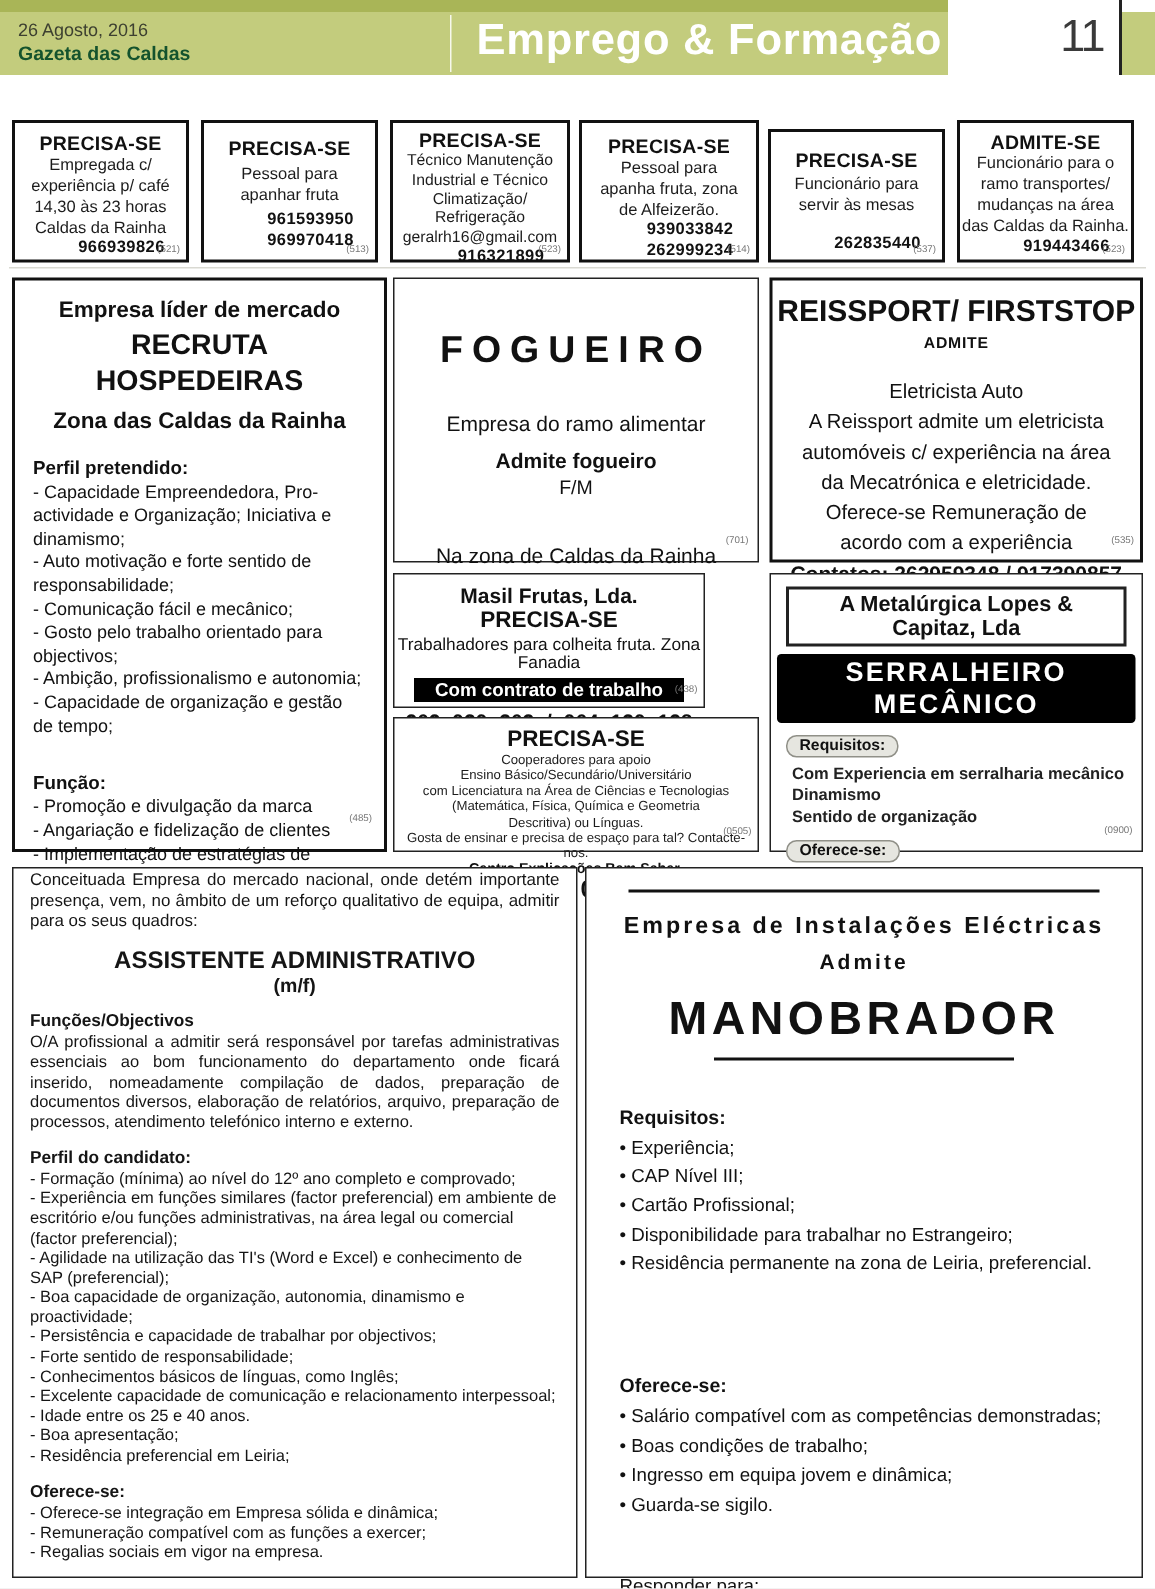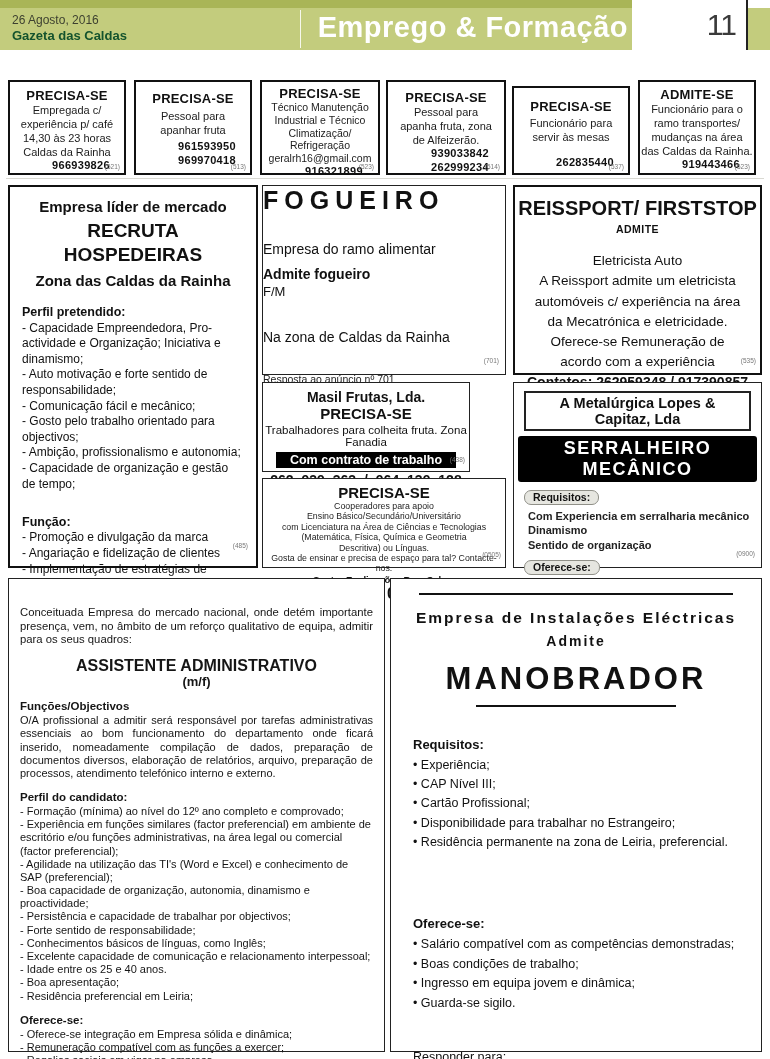--- a/index.html
+++ b/index.html
@@ -40,21 +40,21 @@
   
   .hosp { padding:10px 12px; font-size:12px; line-height:1.3; }
   .hosp .c { text-align:center; }
   .hosp .t1 { font-size:15px; font-weight:700; }
   .hosp .t2 { font-size:19px; font-weight:700; word-spacing:6px; margin-top:2px; }
   .hosp .t3 { font-size:15px; font-weight:700; margin-top:3px; }
   .hosp .h { font-weight:700; font-size:12.5px; margin-top:14px; }
   .hosp .foot { text-align:center; font-weight:700; font-size:13px; margin-top:26px; line-height:1.3; }
 
   
-  .fog { padding-top:0; }
+  .fog { text-align:center; padding-top:33px; }
   .fog .t { font-size:25px; font-weight:700; letter-spacing:6px; }
   .fog .l1 { font-size:14px; margin-top:26px; }
   .fog .l2 { font-size:14px; font-weight:700; margin-top:9px; }
   .fog .l3 { font-size:13px; margin-top:2px; }
   .fog .l4 { font-size:14px; margin-top:30px; }
   .fog .l5 { font-size:10.5px; margin-top:28px; color:#222; }
 
   
   .mas { text-align:center; padding-top:6px; }
   .mas .c { font-size:14px; font-weight:700; }
@@ -87,21 +87,21 @@
               letter-spacing:1.5px; word-spacing:8px; padding:2px 0; margin:5px -6px 0; border-radius:3px; }
   .met .pill { display:inline-block; background:#e6e6e0; border:1px solid #909088; border-radius:7px;
                font-size:10.5px; font-weight:700; padding:0 8px 1px; margin-top:8px; }
   .met .it { font-size:11px; font-weight:700; color:#222; line-height:1.3; margin-left:4px; }
   .met .it.first { margin-top:4px; }
   .met .dsep { margin-top:9px; height:4px; border-top:2px solid #555; border-bottom:1px solid #555; }
   .met .foot { text-align:center; font-size:10px; margin-top:4px; color:#222; line-height:1.35; }
   .met .foot b { font-size:10px; }
 
   
-  .asst { padding:27px 11px; font-size:11px; line-height:1.2; color:#151515; }
+  .asst { padding:2px 11px; font-size:11px; line-height:1.2; color:#151515; }
   .asst .intro { text-align:justify; font-size:11.3px; }
   .asst .title { text-align:center; font-size:16px; font-weight:700; margin-top:9px; }
   .asst .mf { text-align:center; font-size:13px; font-weight:700; margin-top:-1px; }
   .asst .h { font-weight:700; font-size:11.5px; margin-top:11px; }
   .asst p.j { text-align:justify; }
 
   
   .man { padding:14px 22px; }
   .man .rule { height:2px; background:#111; margin:0 6px; }
   .man .h1 { text-align:center; font-size:15.5px; font-weight:700; letter-spacing:2px; margin-top:14px; }

